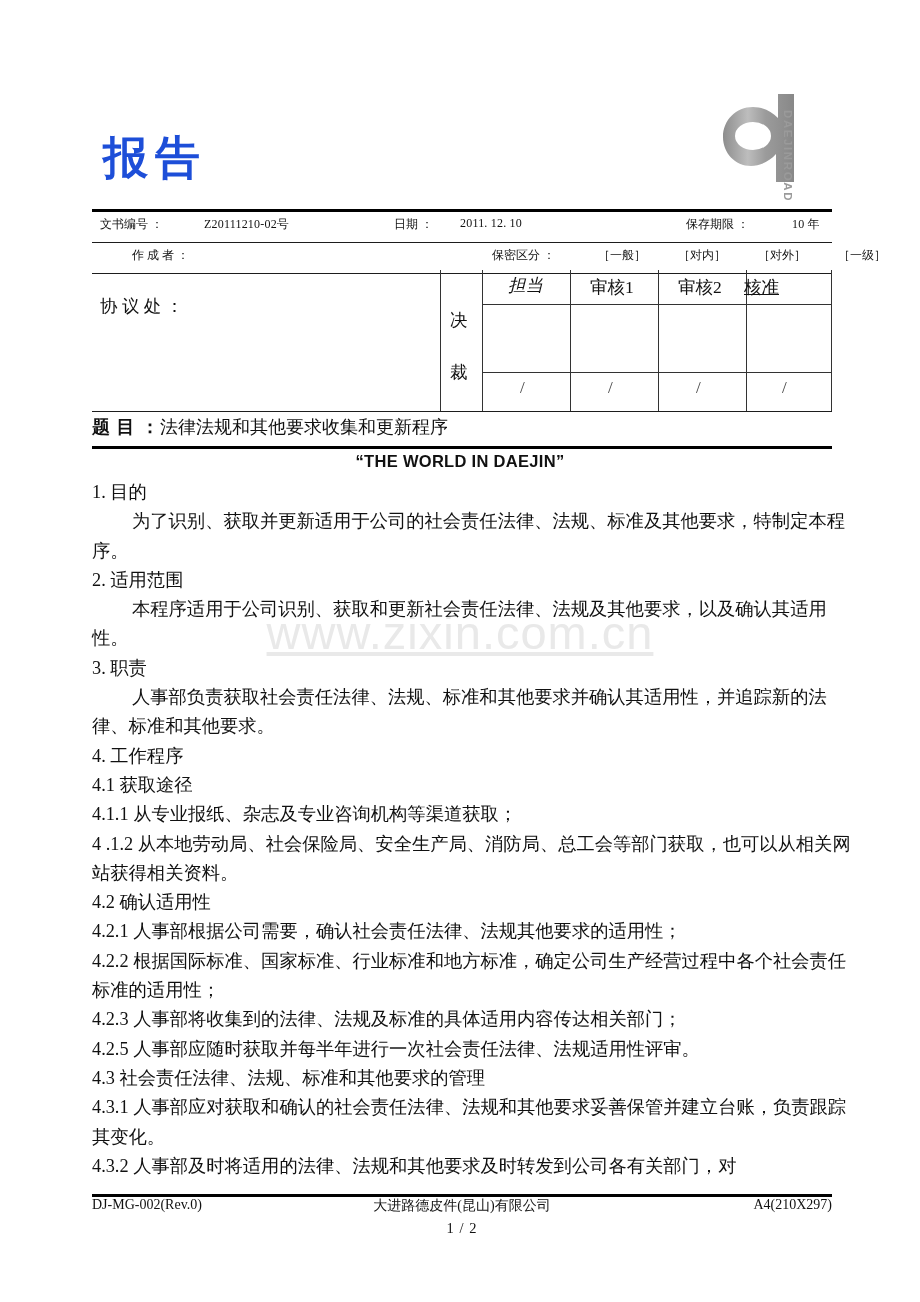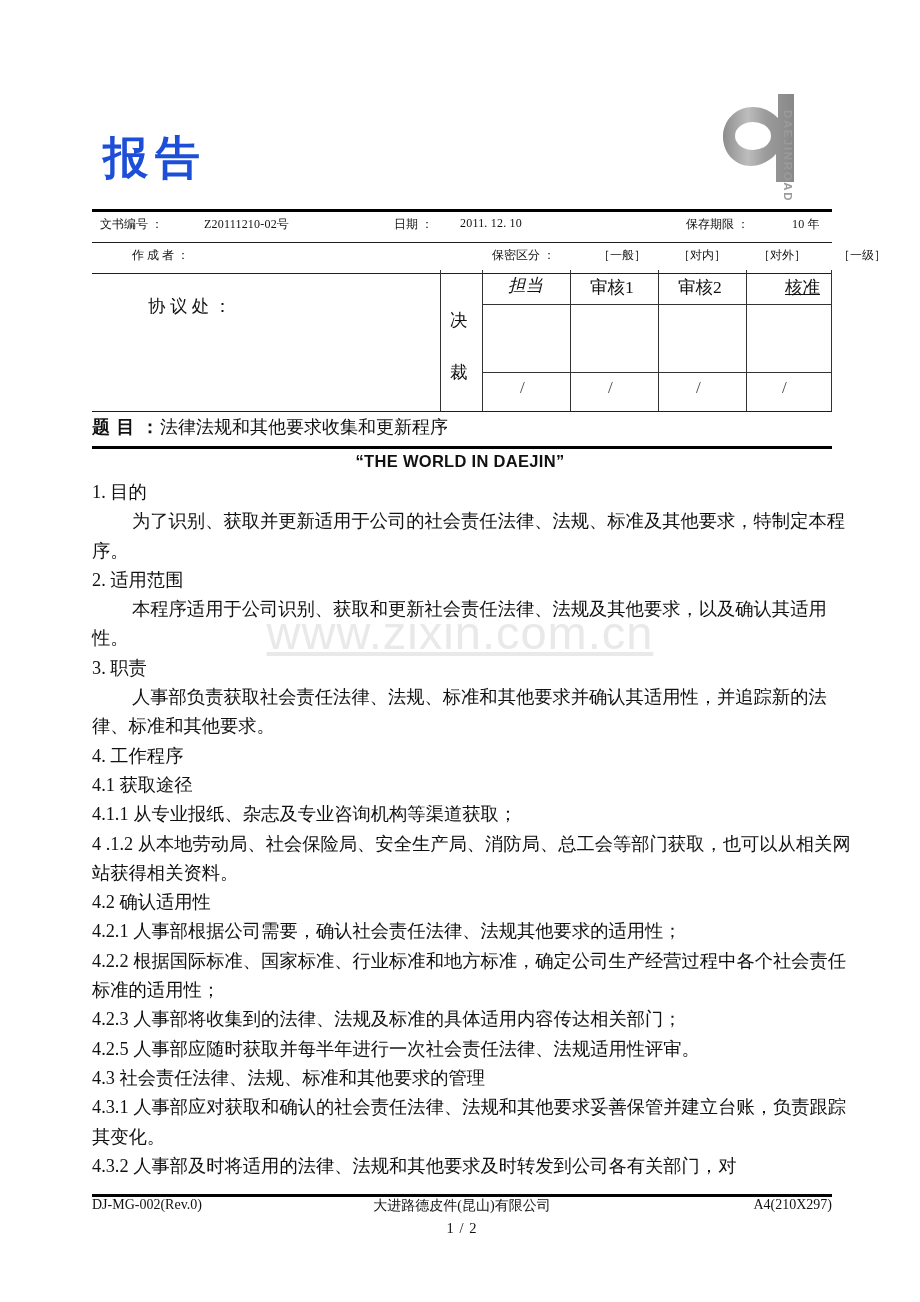--- a/index.html
+++ b/index.html
@@ -269,29 +269,29 @@
     <div class="vline" style="left:348px;"></div>
     <div class="vline" style="left:390px;"></div>
     <div class="vline" style="left:478px;"></div>
     <div class="vline" style="left:566px;"></div>
     <div class="vline" style="left:654px;"></div>
     <div class="vline" style="left:739px;"></div>
 
     <div class="hline" style="left:390px; width:350px; top:34px;"></div>
     <div class="hline" style="left:390px; width:350px; top:102px;"></div>
 
-    <div class="cell-label" style="left:8px; top:24px;margin-left:48px;">协 议 处 ：</div>
+    <div class="cell-label" style="left:8px; top:24px;">协 议 处 ：</div>
 
     <div class="cell-label" style="left:358px; top:38px;">决</div>
     <div class="cell-label" style="left:358px; top:90px;">裁</div>
 
     <div class="cell-label" style="left:416px; top:3px;font-style:italic;">担当</div>
     <div class="cell-label" style="left:498px; top:5px;">审核1</div>
     <div class="cell-label" style="left:586px; top:5px;">审核2</div>
-    <div class="cell-label" style="left:693px; top:5px;text-decoration:underline;">核准</div>
+    <div class="cell-label" style="left:652px; top:5px;text-decoration:underline;">核准</div>
 
     <div style="position:absolute; left:391px; top:35px; width:86px; height:66px;"></div>
     <div style="position:absolute; left:479px; top:35px; width:86px; height:66px;"></div>
     <div style="position:absolute; left:567px; top:35px; width:86px; height:66px;"></div>
     <div style="position:absolute; left:655px; top:35px; width:83px; height:66px;"></div>
 
     <div class="slash" style="left:428px; top:108px;">/</div>
     <div class="slash" style="left:516px; top:108px;">/</div>
     <div class="slash" style="left:604px; top:108px;">/</div>
     <div class="slash" style="left:690px; top:108px;">/</div>

